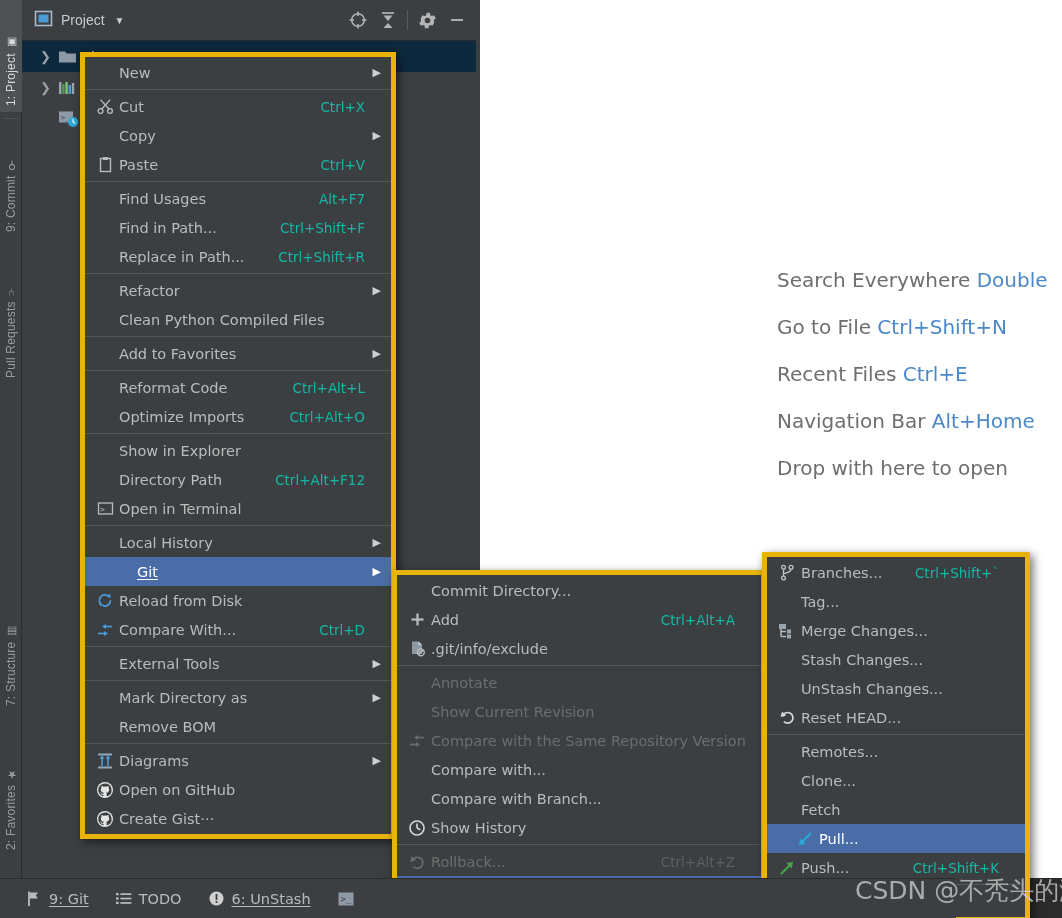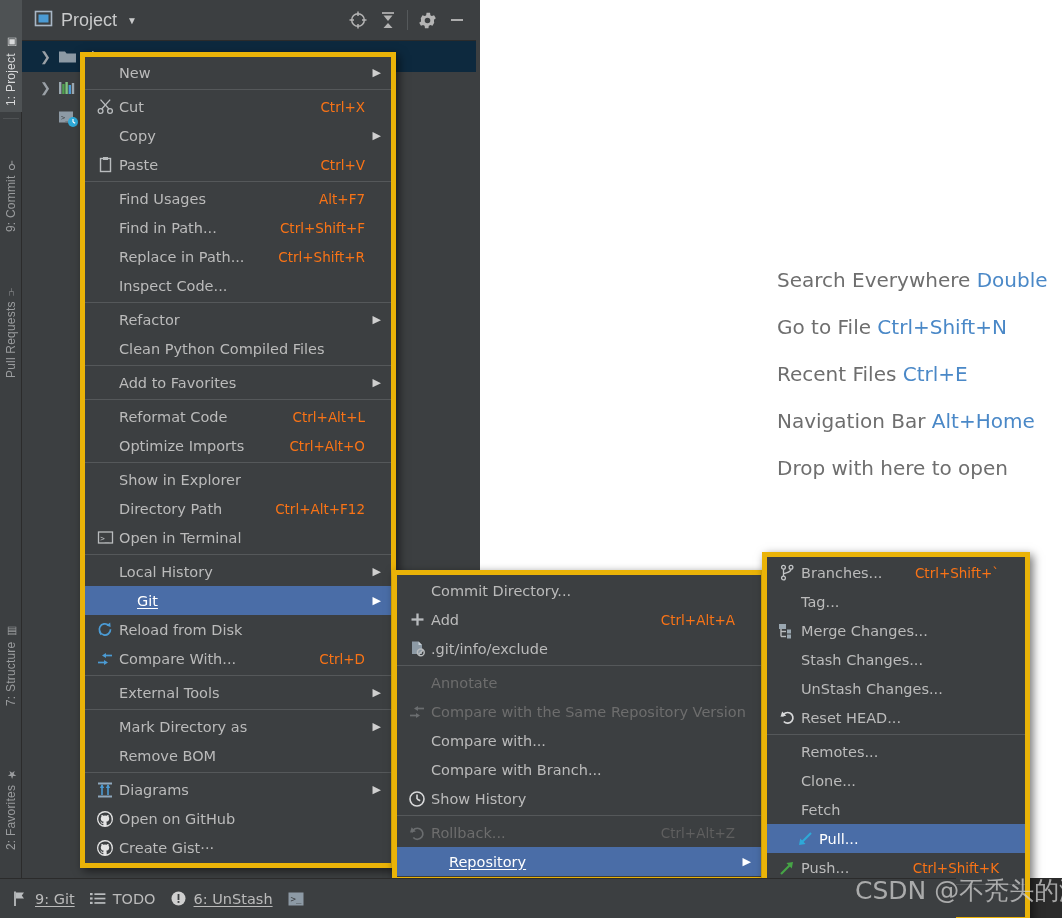--- a/index.html
+++ b/index.html
@@ -30,21 +30,21 @@
   
   .proj-win {
     position: absolute; left: 22px; top: 0; width: 458px; height: 878px;
     background: #3c3f41;
   }
   .proj-header {
     height: 41px; display: flex; align-items: center;
     padding: 0 8px 0 12px; background: #3c3f41; color: #bbbbbb;
     border-bottom: 1px solid #2b2b2b;
   }
-  .proj-title { font-size: 18px; color: #c9cacb; margin-left: 8px; }
+  .proj-title { font-size: 14px; color: #c9cacb; margin-left: 8px; }
   .hdr-spacer { flex: 1; }
   .hdr-icon { width: 30px; height: 30px; display:flex; align-items:center; justify-content:center; cursor: default;}
   .hdr-divider { width:1px; height:20px; background:#55595b; margin:0 4px; }
 
   .proj-tree { padding-top: 0px; }
   .tree-row { height: 31px; display: flex; align-items: center; padding-left: 18px; font-size: 14px; color: #bbbbbb; white-space: nowrap;}
   .tree-row.selected { background: #0d293e; }
   .chev { width: 18px; color: #9aa0a6; font-size: 13px; }
   .tree-ico { width: 24px; display:flex; align-items:center; }
   .tree-label { color: #d6d6d6; }
@@ -66,34 +66,34 @@
     box-shadow: 3px 3px 9px rgba(0,0,0,.55);
     padding: 1px 0;
   }
   .mi {
     position: relative; display: flex; align-items: center;
     height: 29px; padding: 0 10px 0 6px; color: #bbbbbb;
     font-size: 14.5px; white-space: nowrap; font-family: "DejaVu Sans", sans-serif;
   }
   .mi .ico { width: 28px; min-width:28px; display: flex; align-items: center; justify-content: center; }
   .mi .lbl { flex: 1; }
-  .mi .acc { color: #f97316; font-size: 13.5px; padding-left: 26px; }
+  .mi .acc { color: #14b8a6; font-size: 13.5px; padding-left: 26px; }
   .mi .arrow { width: 16px; text-align: right; color: #cfcfcf; font-size: 11px; }
   .mi.hl { background: #4a6da7; color: #ffffff; padding-left: 24px; }
   .mi.hl .arrow { color: #ffffff; }
   .mi.dis { color: #6d6d6d; }
   .mi.dis .acc { color: #5f5f5f; }
   .msep { height: 1px; background: #55585a; margin: 2px 0; }
   .u { text-decoration: underline; text-underline-offset: 2px; }
 
   
   .statusbar {
     position: absolute; left: 0; bottom: 0; width: 956px; height: 40px;
     background: #3c3f41; border-top: 1px solid #2b2b2b;
-    display: flex; align-items: center; padding-left: 12px; gap: 14px;
+    display: flex; align-items: center; padding-left: 26px; gap: 26px;
   }
   .sb-item { display: flex; align-items: center; gap: 7px; color: #bbbbbb; font-size: 14.5px; font-family: "DejaVu Sans", sans-serif;}
   .sb-item .ico { display:flex; align-items:center; }
 
   
   .watermark {
     position: absolute; left: 855px; top: 874px;
     font-size: 25px; color: #cfcfcf; opacity: .75;
     font-family: "DejaVu Sans", sans-serif; white-space: nowrap;
     pointer-events: none;
@@ -286,25 +286,20 @@
       <span class="lbl">Find in Path...</span>
       <span class="acc">Ctrl+Shift+F</span>
       <span class="arrow"></span>
     </div>
     <div class="mi">
       <span class="ico"></span>
       <span class="lbl">Replace in Path...</span>
       <span class="acc">Ctrl+Shift+R</span>
       <span class="arrow"></span>
     </div>
-    <div class="mi">
-      <span class="ico"></span>
-      <span class="lbl">Inspect Code...</span>
-      <span class="arrow"></span>
-    </div>
     <div class="msep"></div>
 
     <div class="mi">
       <span class="ico"></span>
       <span class="lbl">Refactor</span>
       <span class="arrow">▶</span>
     </div>
     <div class="mi">
       <span class="ico"></span>
       <span class="lbl">Clean Python Compiled Files</span>
@@ -480,20 +475,25 @@
       <span class="arrow"></span>
     </div>
     <div class="msep"></div>
 
     <div class="mi dis">
       <span class="ico"></span>
       <span class="lbl">Annotate</span>
       <span class="arrow"></span>
     </div>
     <div class="mi dis">
+      <span class="ico"></span>
+      <span class="lbl">Show Current Revision</span>
+      <span class="arrow"></span>
+    </div>
+    <div class="mi dis">
       <span class="ico">
         <svg width="18" height="18" viewBox="0 0 18 18">
           <line x1="2" y1="12.5" x2="9" y2="12.5" stroke="#6a6d6f" stroke-width="1.7"></line>
           <polygon points="12,12.5 8,10 8,15" fill="#6a6d6f"></polygon>
           <line x1="16" y1="5.5" x2="9" y2="5.5" stroke="#6a6d6f" stroke-width="1.7"></line>
           <polygon points="6,5.5 10,3 10,8" fill="#6a6d6f"></polygon>
         </svg>
       </span>
       <span class="lbl">Compare with the Same Repository Version</span>
       <span class="arrow"></span>

